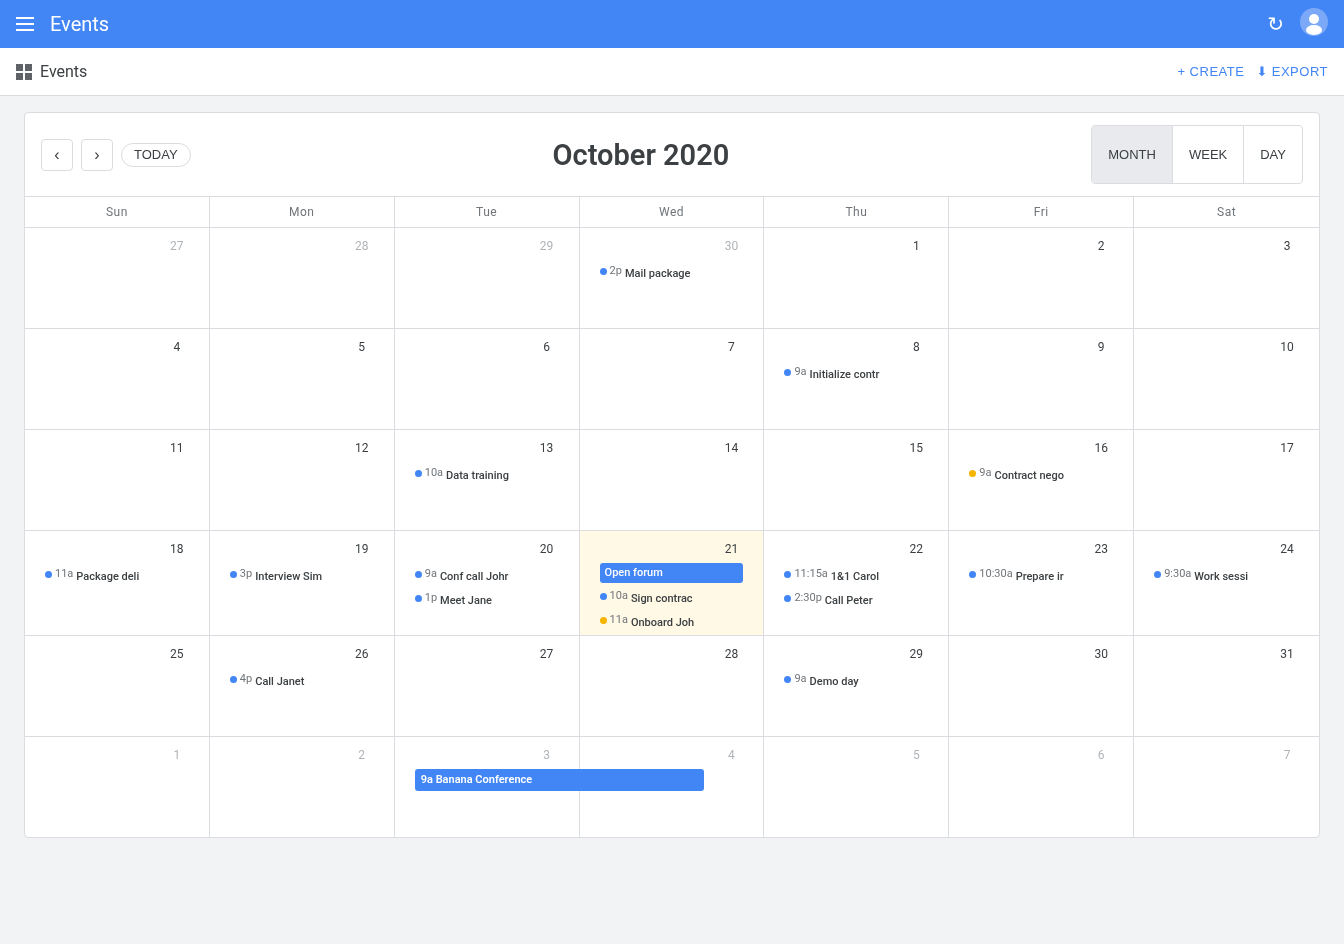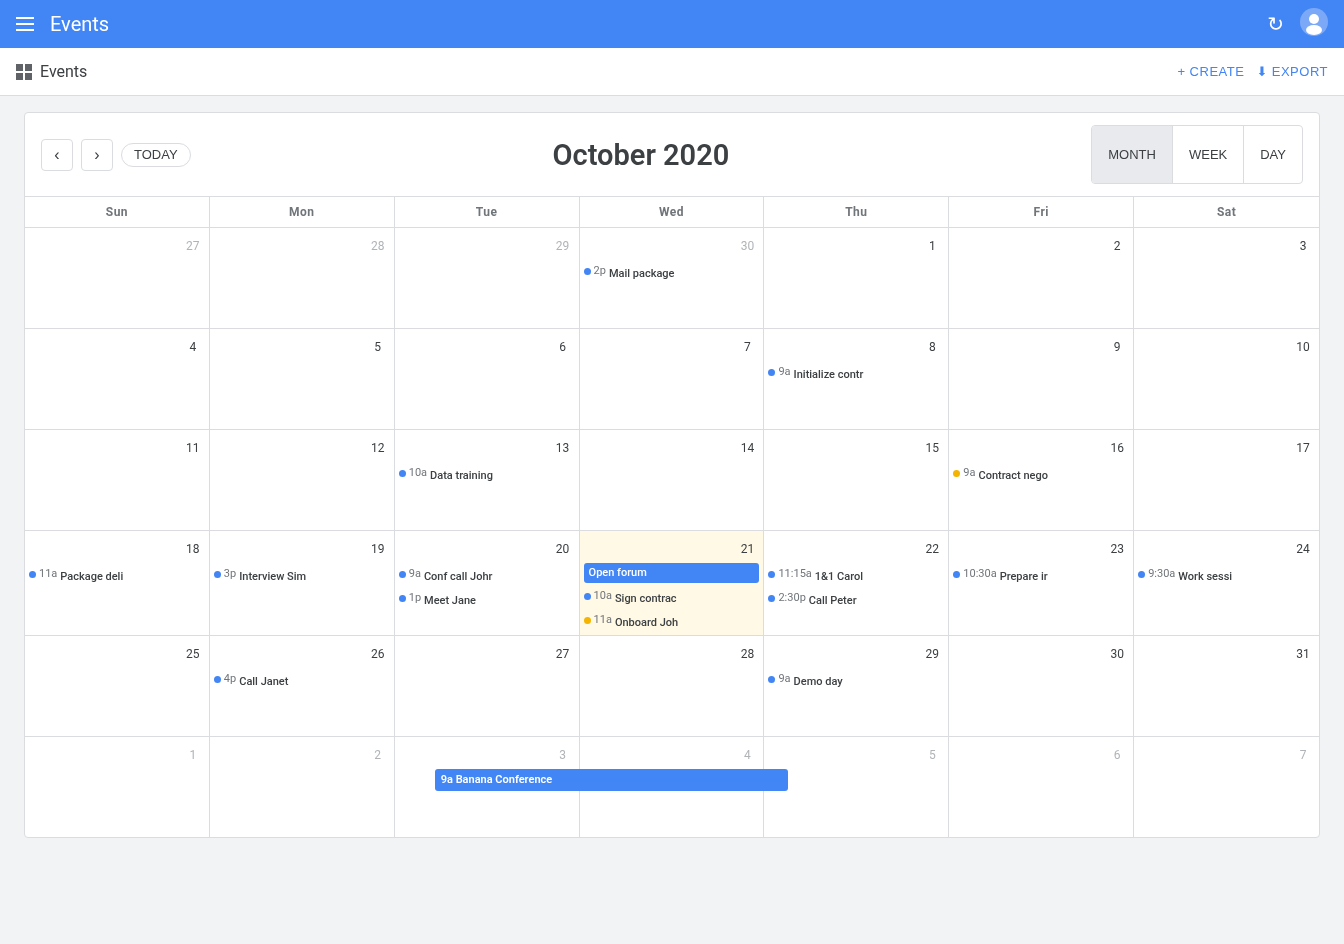--- a/index.html
+++ b/index.html
@@ -116,39 +116,39 @@
     
     .day-headers {
       display: grid;
       grid-template-columns: repeat(7, 1fr);
       border-bottom: 1px solid #dadce0;
     }
     .day-header {
       text-align: center;
       padding: 8px 0;
       font-size: 12px;
-      font-weight: 700;
+      font-weight: 400;
       color: #70757a;
       letter-spacing: 0.5px;
       border-right: 1px solid #dadce0;
     }
     .day-header:last-child { border-right: none; }
 
     
     .week-row {
       display: grid;
       grid-template-columns: repeat(7, 1fr);
       border-bottom: 1px solid #dadce0;
       min-height: 100px;
     }
     .week-row:last-child { border-bottom: none; }
 
     .day-cell {
       border-right: 1px solid #dadce0;
-      padding: 4px 4px 2px;
+      padding: 4px 20px 2px;
       min-height: 100px;
       vertical-align: top;
       position: relative;
     }
     .day-cell:last-child { border-right: none; }
     .day-cell.other-month .day-num { color: #b0b4b8; }
     .day-cell.highlighted { background: #fff9e6; }
 
     .day-num {
       font-size: 12px;
@@ -529,21 +529,20 @@
               padding:2px 6px;
               font-size:11px;
               font-weight:600;
               white-space:nowrap;
               cursor:pointer;
               line-height:18px;
               position:absolute;
               left:0;
               width:calc(200% + 2px);
               z-index:10;
-              margin-left:36px;
             "><span>9a Banana Conference</span></div>
           </div>
         </div>
         <div class="day-cell other-month">
           <span class="day-num">4</span>
         </div>
         <div class="day-cell other-month">
           <span class="day-num">5</span>
         </div>
         <div class="day-cell other-month">

